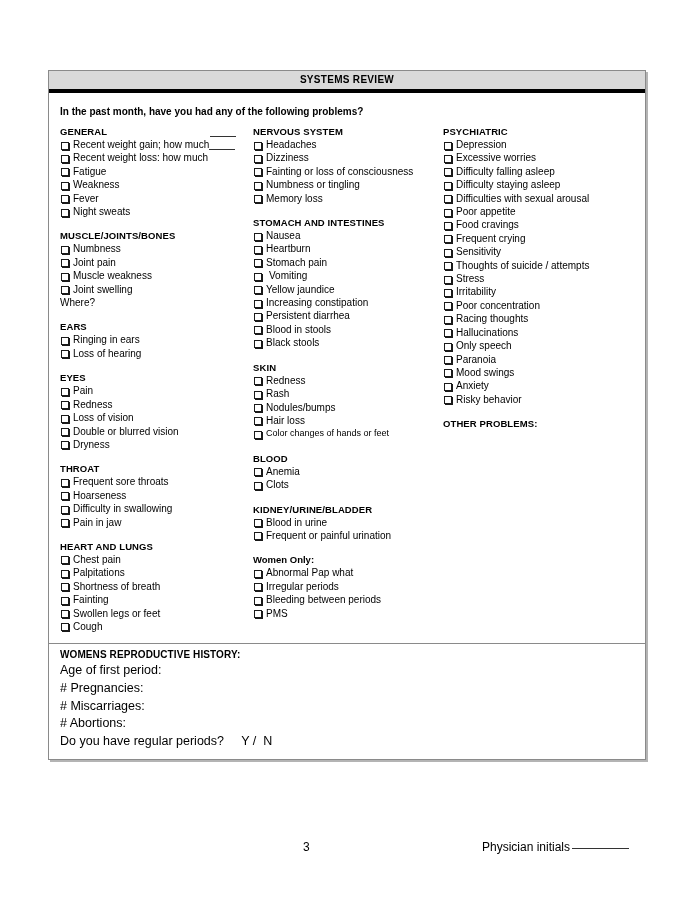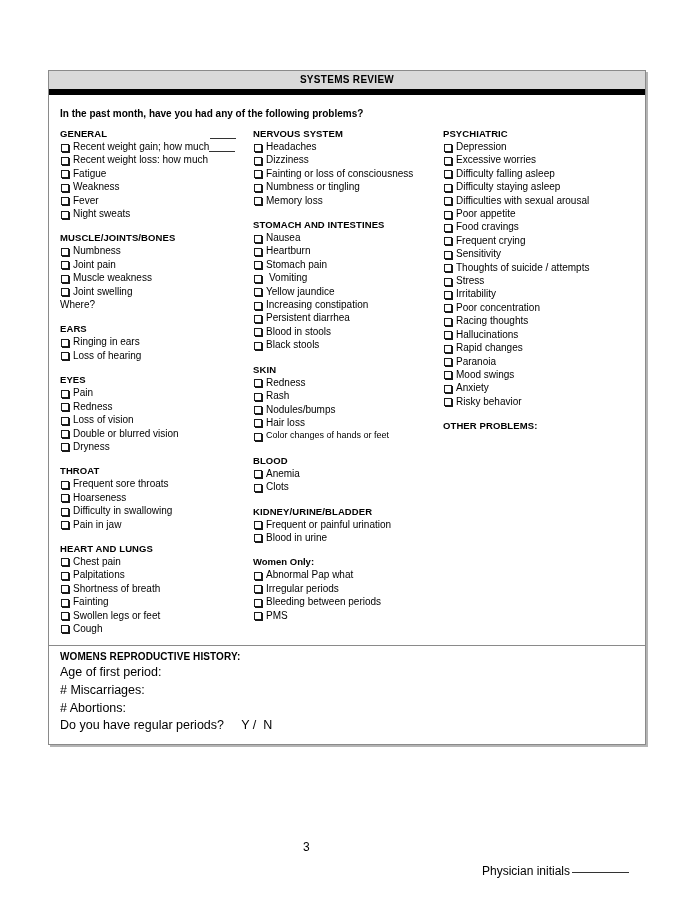--- a/index.html
+++ b/index.html
@@ -16,21 +16,21 @@
   .form-frame{
     position:absolute;
     left:48px;top:70px;
     width:596px;
     border:1px solid #8a8a8a;
     box-shadow:2px 2px 0 0 #b4b4b4;
     background:#ffffff;
   }
   .title-bar{
     background:#d9d9d9;
-    border-bottom:6px solid #000000;
+    border-bottom:4px solid #000000;
     text-align:center;
     font-size:10px;
     font-weight:bold;
     letter-spacing:.3px;
     padding:3px 0 4px 0;
   }
   .prompt{
     font-size:10px;
     font-weight:bold;
     padding:13px 0 9px 11px;
@@ -114,21 +114,20 @@
     font-size:12px;
   }
   .page-num{
     position:absolute;
     left:303px;top:0;
   }
   .initials{
     position:absolute;
     left:482px;top:0;
     white-space:pre;
-    margin-top:24px;
   }
   .initials .line{
     display:inline-block;
     border-bottom:1px solid #333;
     width:57px;
     position:relative;
     top:-2px;
     margin-left:2px;
   }
 </style>
@@ -392,25 +391,25 @@
                 <span class="box"></span>
                 <span class="lbl">Clots</span>
               </li>
             </ul>
           </div>
           <div class="sec">
             <div class="sec-head">KIDNEY/URINE/BLADDER</div>
             <ul class="items">
               <li>
                 <span class="box"></span>
+                <span class="lbl">Blood in urine</span>
+              </li>
+              <li>
+                <span class="box"></span>
                 <span class="lbl">Frequent or painful urination</span>
-              </li>
-              <li>
-                <span class="box"></span>
-                <span class="lbl">Blood in urine</span>
               </li>
             </ul>
           </div>
           <div class="sec">
             <div class="sec-head mixed">Women Only:</div>
             <ul class="items">
               <li>
                 <span class="box"></span>
                 <span class="lbl">Abnormal Pap what</span>
               </li>
@@ -488,21 +487,21 @@
               <li>
                 <span class="box"></span>
                 <span class="lbl">Racing thoughts</span>
               </li>
               <li>
                 <span class="box"></span>
                 <span class="lbl">Hallucinations</span>
               </li>
               <li>
                 <span class="box"></span>
-                <span class="lbl">Rapid changes</span>
+                <span class="lbl">Only speech</span>
               </li>
               <li>
                 <span class="box"></span>
                 <span class="lbl">Paranoia</span>
               </li>
               <li>
                 <span class="box"></span>
                 <span class="lbl">Mood swings</span>
               </li>
               <li>
@@ -520,20 +519,21 @@
           </div>
         </div>
     </div>
 
     <div class="divider"></div>
 
     <div class="repro">
       <div class="rhead">WOMENS REPRODUCTIVE HISTORY:</div>
       <ul>
           <li>Age of first period:</li>
+          <li># Pregnancies:</li>
           <li># Miscarriages:</li>
           <li># Abortions:</li>
           <li>Do you have regular periods?     Y /  N</li>
         </ul>
     </div>
 
   </div>
 
   <div class="footer">
     <span class="page-num">3</span>

